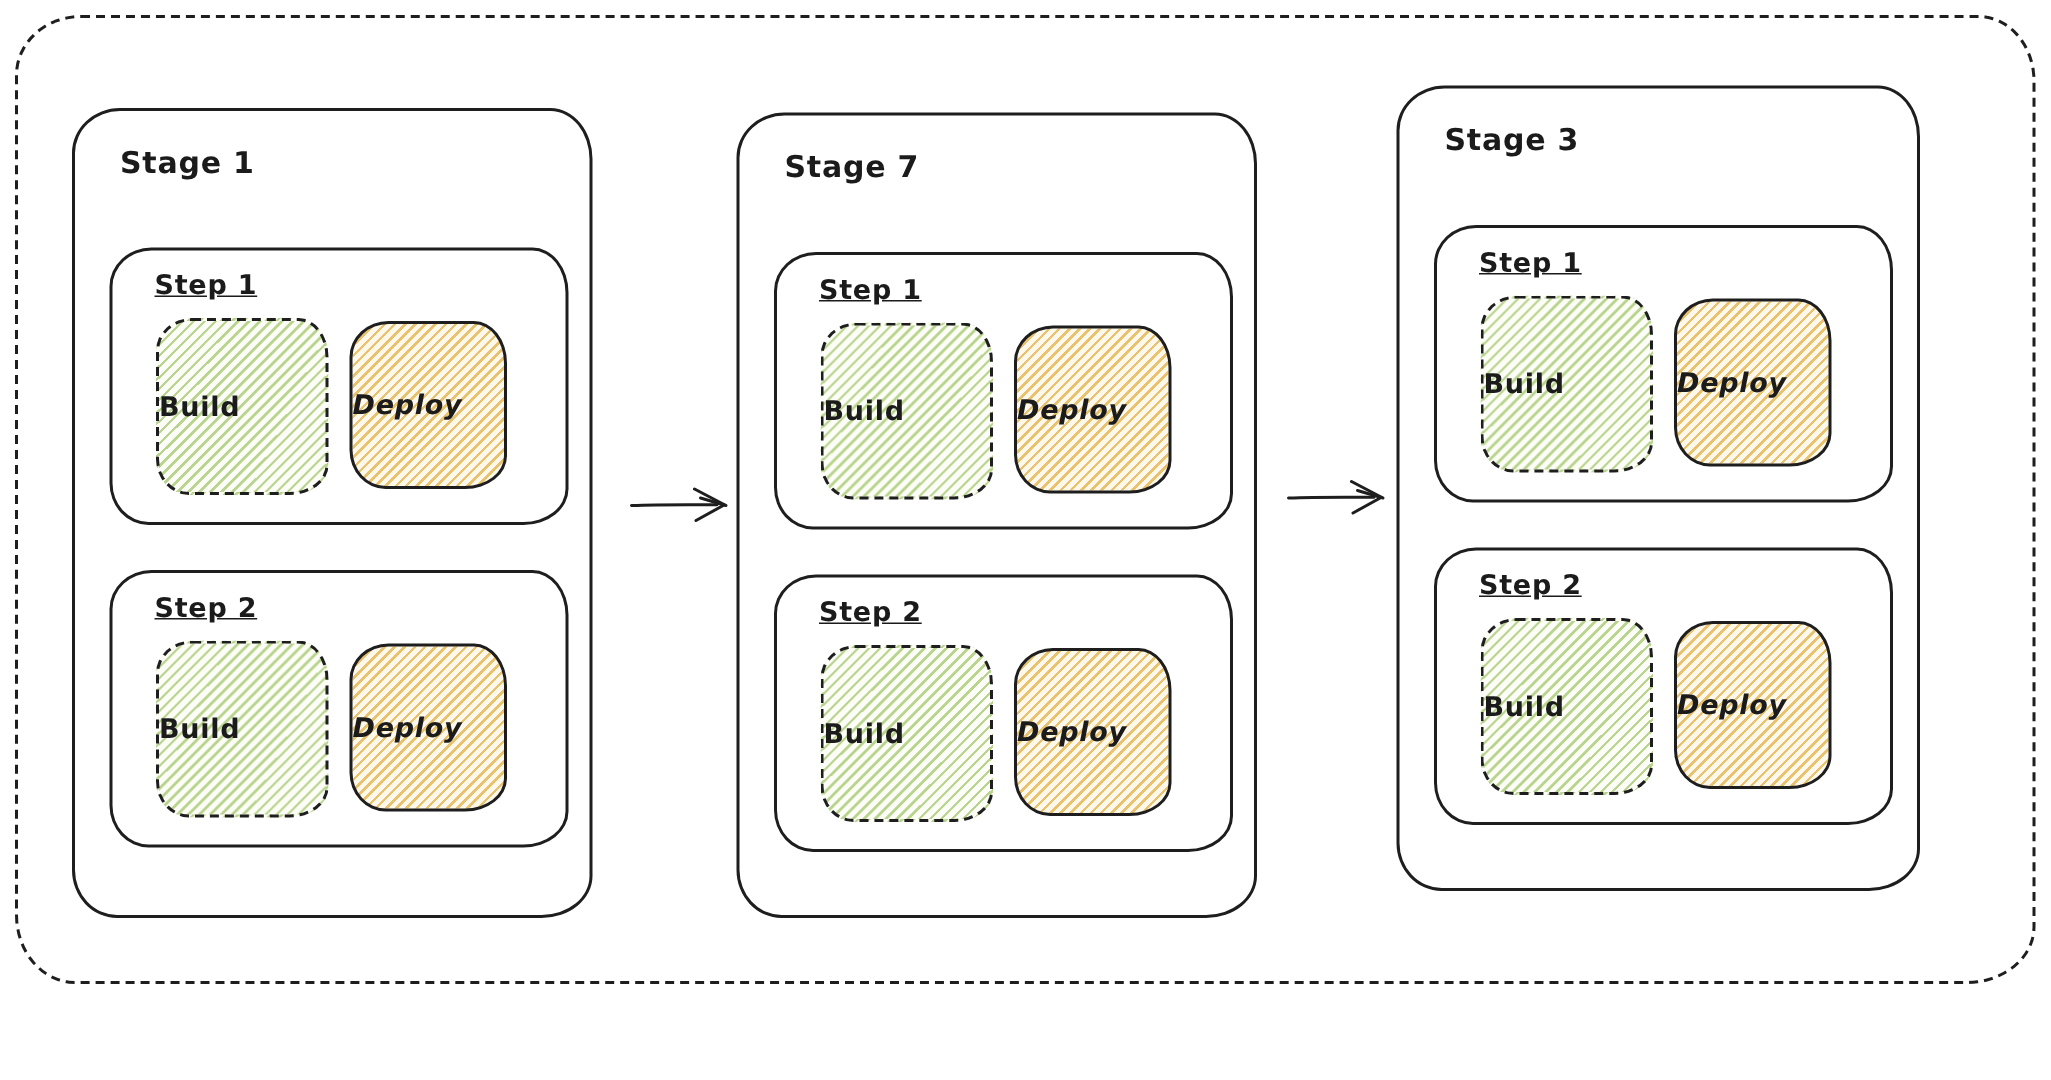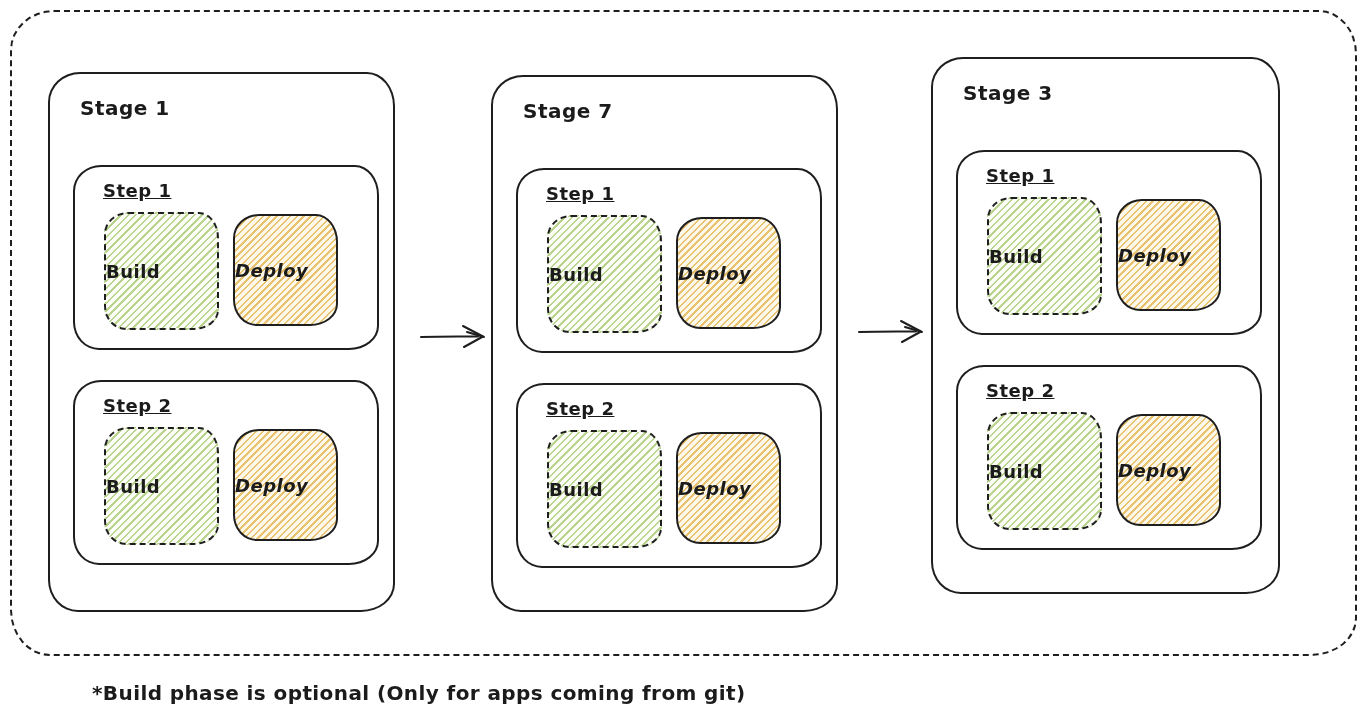--- a/index.html
+++ b/index.html
@@ -203,14 +203,13 @@
       <div class="step-label">Step 2</div>
       <div class="phase build">
         <span>Build</span>
       </div>
       <div class="phase deploy">
         <span>Deploy</span>
       </div>
     </div>
   </section>
 
-  <div class="note">*Build phase is optional (Only for apps coming from git)</div>
 </div>
 
 </body></html>

